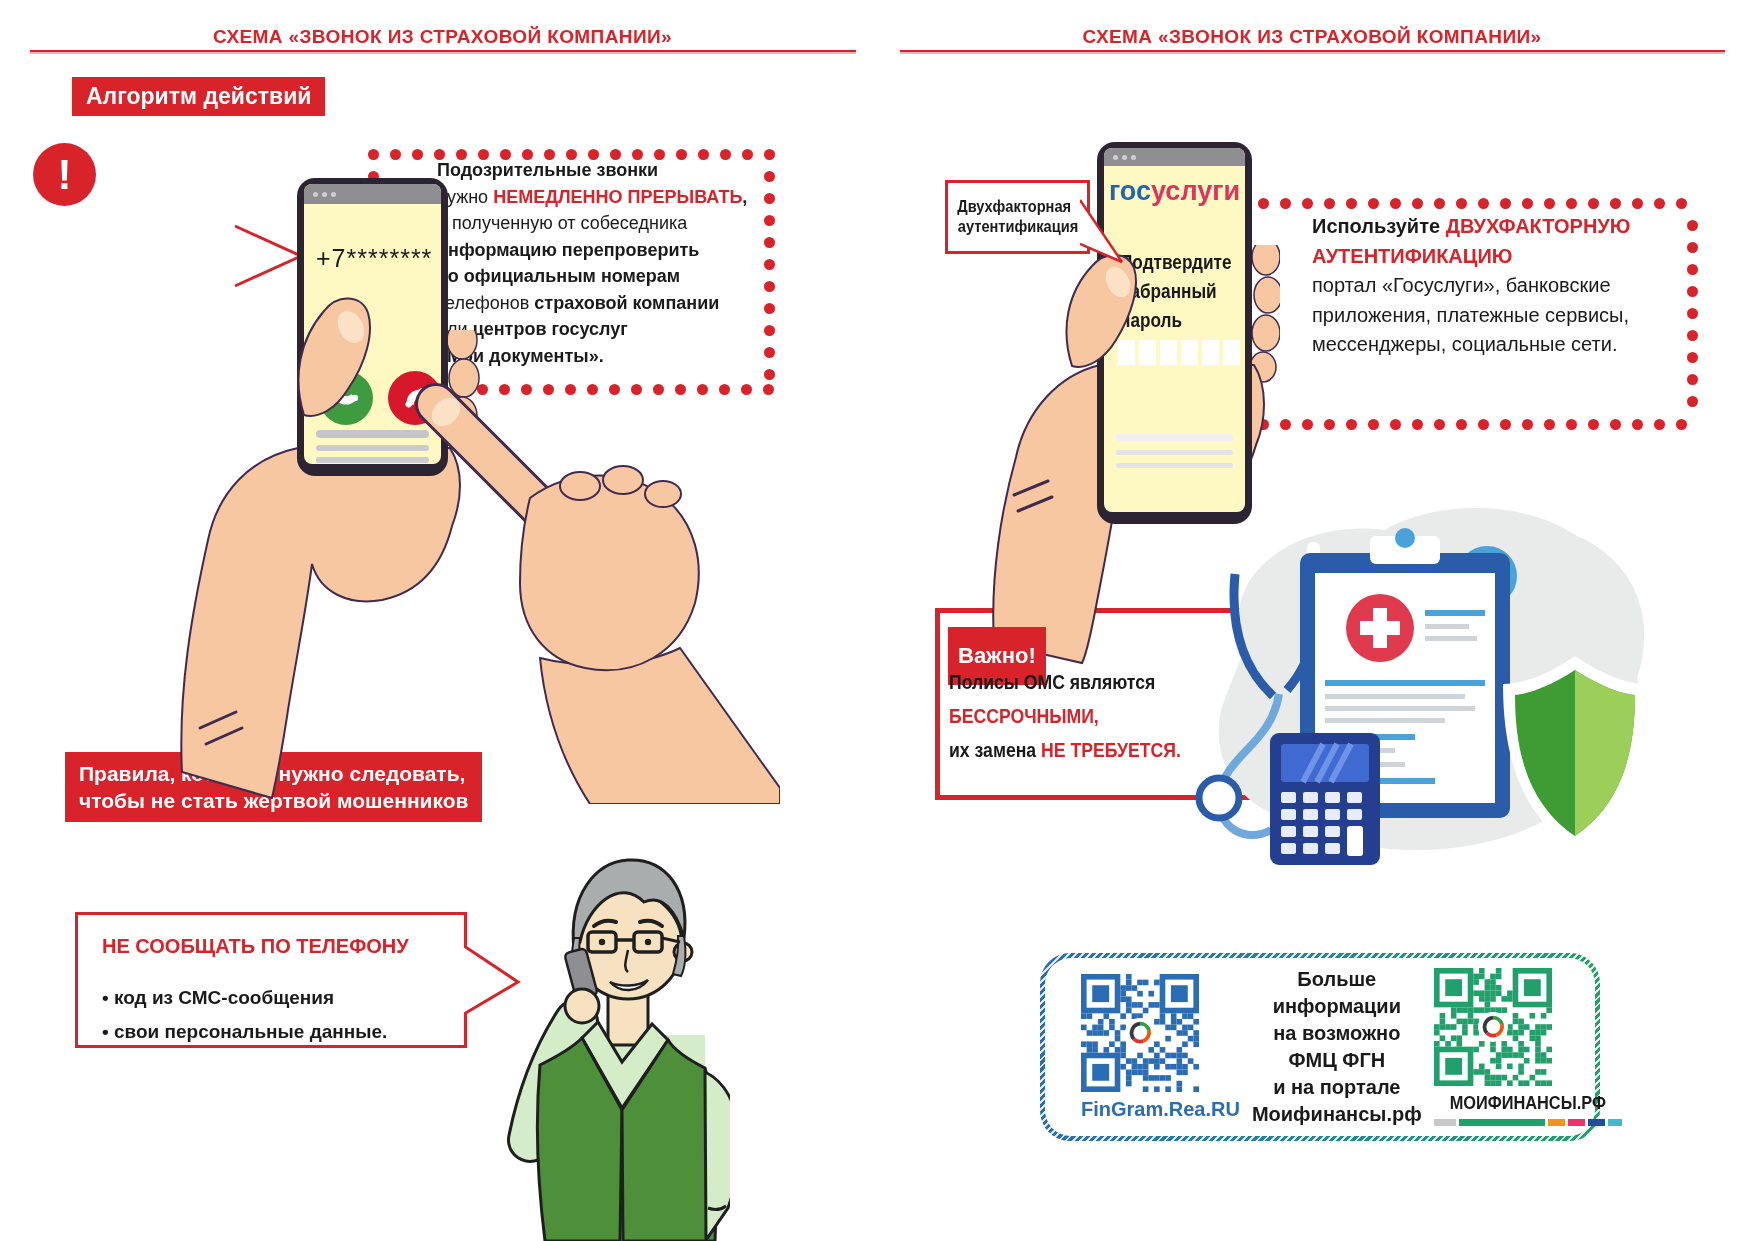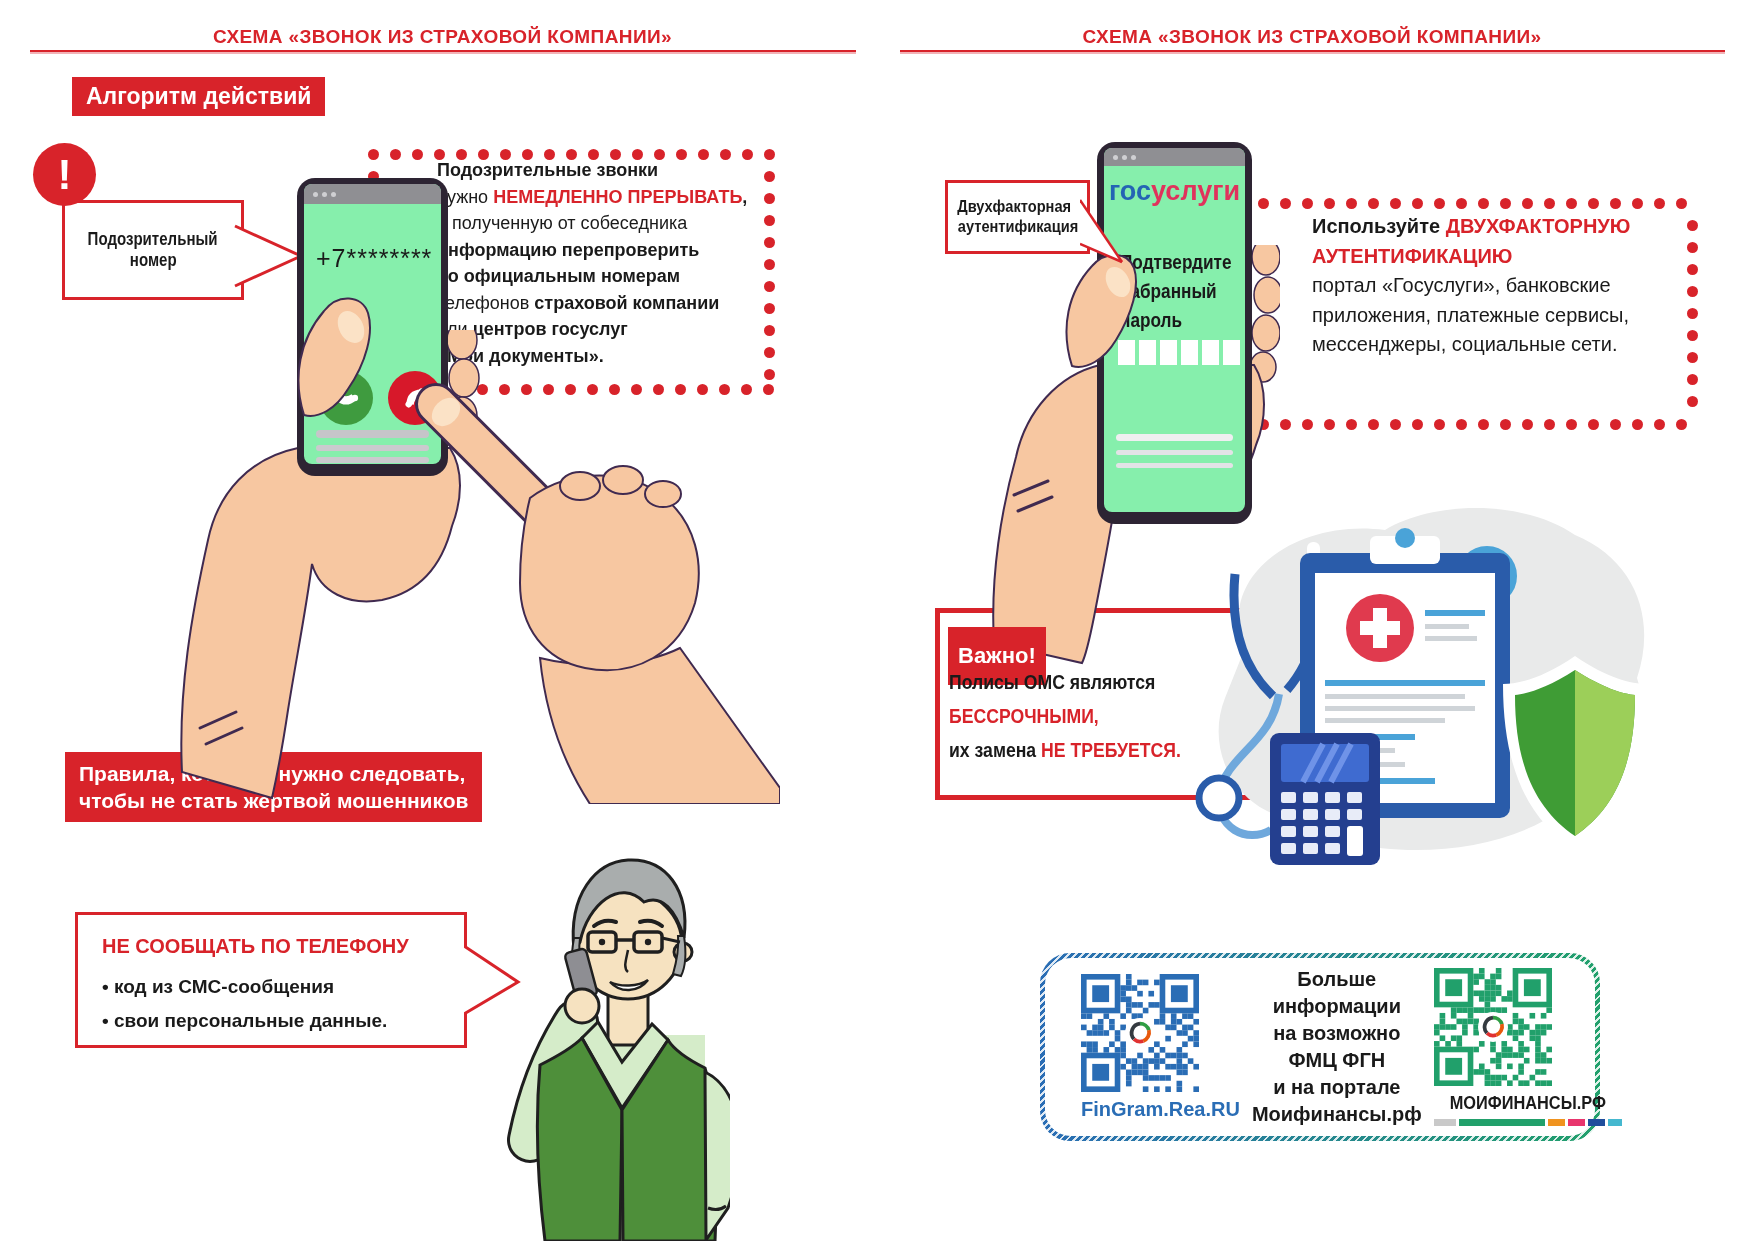--- a/index.html
+++ b/index.html
@@ -9,21 +9,21 @@
   .hdr{color:#d8232a;font-weight:bold;font-size:19px;letter-spacing:.4px;text-align:center;white-space:nowrap}
   .hline{height:2px;background:#d8232a;box-shadow:0 2px 0 #f2b3b7}
   .badge{background:#d8232a;color:#fff;font-weight:bold}
   .redbox{background:#fff;border:3px solid #d8232a}
   .cn{display:inline-block;transform:scaleX(.86);transform-origin:0 50%;white-space:nowrap}
   .cnc{display:inline-block;transform:scaleX(.86);transform-origin:50% 50%;white-space:nowrap}
   .dots-row,.dots-col{position:absolute;display:flex;gap:11px;z-index:0}
   .dots-col{flex-direction:column}
   .dot{width:11px;height:11px;border-radius:50%;background:#d8232a;flex:none}
   .phone{background:#2d2433;border-radius:18px;z-index:2}
-  .screen{position:absolute;left:7px;right:7px;top:6px;bottom:12px;background:#86efac;border-radius:8px;overflow:hidden}
+  .screen{position:absolute;left:7px;right:7px;top:6px;bottom:12px;background:#fef9c3;border-radius:8px;overflow:hidden}
   .topbar{position:absolute;left:0;right:0;top:0;height:20px;background:#8f8f93}
   .tdot{position:absolute;top:8px;width:5px;height:5px;border-radius:50%;background:#cfcfd2}
   .callbtn{position:absolute;width:54px;height:54px;border-radius:50%;display:flex;align-items:center;justify-content:center}
   .grayline{position:absolute;left:12px;right:12px;border-radius:4px}
   .wtxt{font-size:18px;line-height:26.5px}
   .b{font-weight:bold}
   .r{color:#d8232a}
   .sq{width:17px;height:25px;background:#fff;flex:none}
   .z1{z-index:1}.z2{z-index:2}.z3{z-index:3}.z4{z-index:4}
   .infoband{background:
@@ -40,24 +40,20 @@
 
   <div class="abs hdr" style="left:30px;top:26px;width:825px">СХЕМА «ЗВОНОК ИЗ СТРАХОВОЙ КОМПАНИИ»</div>
   <div class="abs hline" style="left:30px;top:50px;width:826px"></div>
 
   <div class="abs badge" style="left:72px;top:77px;font-size:23px;padding:6px 14px">Алгоритм действий</div>
 
   <div class="abs" style="left:33px;top:143px;width:63px;height:63px;border-radius:50%;background:#d8232a;display:flex;align-items:center;justify-content:center;z-index:3">
     <span style="color:#fff;font-weight:bold;font-size:42px;line-height:1">!</span>
   </div>
 
-  <div class="abs redbox" style="left:62px;top:200px;width:176px;height:94px;display:flex;flex-direction:column;align-items:center;justify-content:center;z-index:2">
-    <span class="b cnc" style="font-size:17.5px">Подозрительный</span>
-    <span class="b cnc" style="font-size:17.5px">номер</span>
-  </div>
   <svg class="abs" style="left:233px;top:216px;z-index:2" width="72" height="80">
     <polygon points="2,10 68,40 2,70" fill="#fff"></polygon>
     <polyline points="2,10 68,40 2,70" fill="none" stroke="#d8232a" stroke-width="3"></polyline>
   </svg>
 
   <div class="dots-row" style="left:368px;top:149px">
       <span class="dot"></span>
       <span class="dot"></span>
       <span class="dot"></span>
       <span class="dot"></span>
@@ -173,21 +169,21 @@
     <ellipse cx="283" cy="126" rx="18" ry="13" fill="#f7c7a1" stroke="#402a50" stroke-width="2"></ellipse>
     <ellipse cx="66" cy="44" rx="12" ry="16" fill="#fbe2c6" transform="rotate(45 66 44)"></ellipse>
   </svg>
 
   <div class="abs badge" style="left:65px;top:752px;font-size:21px;line-height:27px;padding:8px 14px">
     <div>Правила, которым нужно следовать,</div>
     <div>чтобы не стать жертвой мошенников</div>
   </div>
 
   <div class="abs redbox" style="left:75px;top:912px;width:392px;height:136px;box-sizing:border-box;padding:20px 0 0 24px;z-index:2">
-    <div class="b r" style="font-size:20px;margin-bottom:12px">НЕ СООБЩАТЬ ПО ТЕЛЕФОНУ</div>
+    <div class="b r" style="font-size:20px;margin-bottom:23px">НЕ СООБЩАТЬ ПО ТЕЛЕФОНУ</div>
     <div class="b" style="font-size:19px;line-height:34px">• код из СМС-сообщения</div>
     <div class="b" style="font-size:19px;line-height:34px">• свои персональные данные.</div>
   </div>
   <svg class="abs" style="left:464px;top:938px;z-index:2" width="58" height="84">
     <polygon points="0,8 54,44 0,76" fill="#fff"></polygon>
     <polyline points="0,8 54,44 0,76" fill="none" stroke="#d8232a" stroke-width="3"></polyline>
   </svg>
 
   <svg class="abs z1" style="left:470px;top:810px" width="260" height="431" viewBox="0 0 260 431">
     <rect x="85" y="225" width="150" height="206" fill="#d5ecc9"></rect>

